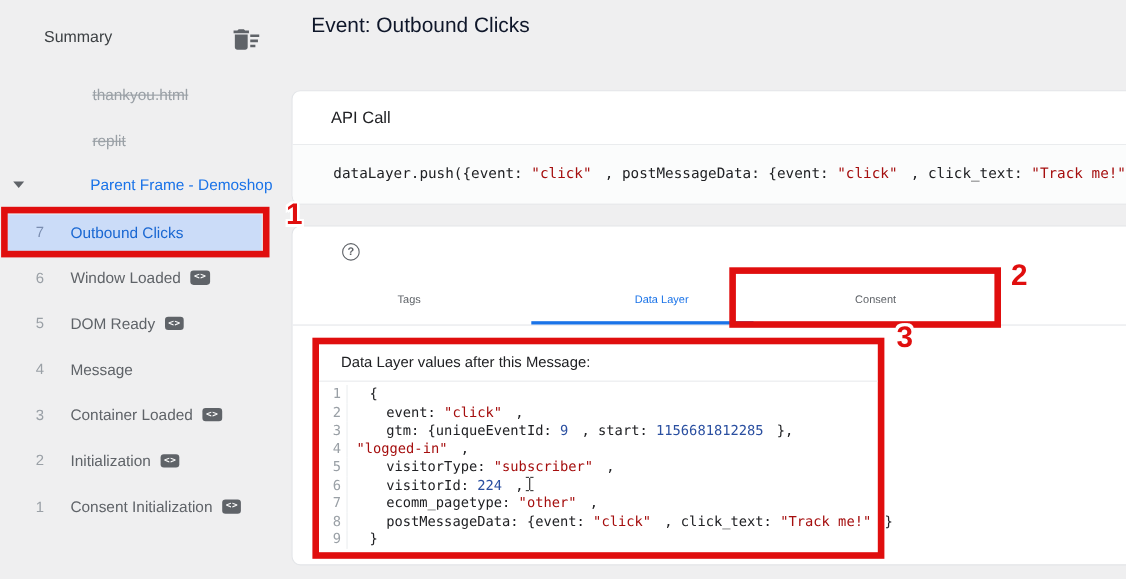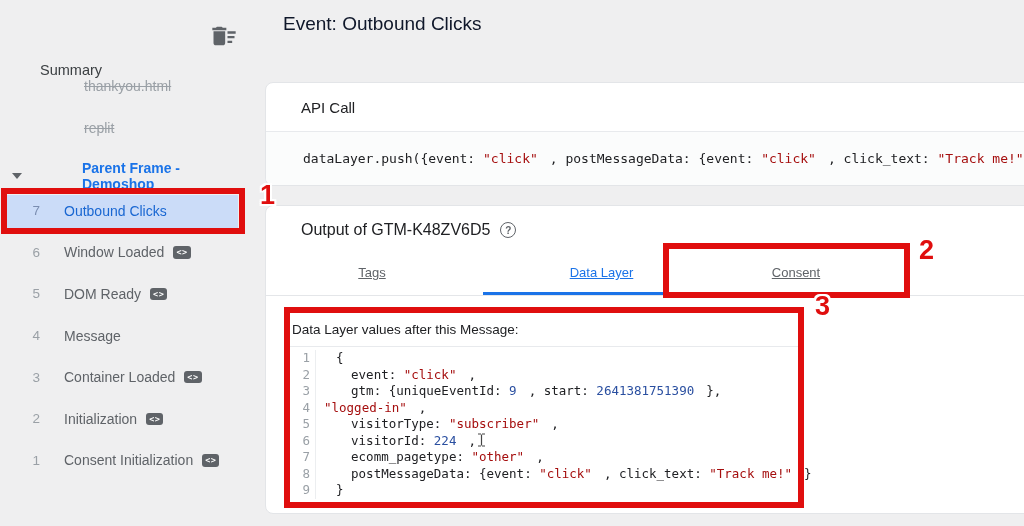--- a/index.html
+++ b/index.html
@@ -6,27 +6,27 @@
   html,body { width:1024px; height:526px; overflow:hidden; }
   body {
     position:relative;
     background:#efeff0;
     font-family:"Liberation Sans", sans-serif;
     color:#202124;
   }
 
   
   .sidebar { position:absolute; left:0; top:0; width:250px; height:526px; }
-  .summary-row { position:absolute; left:40px; top:26px; font-size:14.5px; font-weight:500; color:#3c4043;margin-top:36px; }
+  .summary-row { position:absolute; left:40px; top:26px; font-size:14.5px; font-weight:500; color:#3c4043; }
   .trash-btn { position:absolute; left:210px; top:22px; width:30px; height:30px; cursor:pointer; }
   .struck-page { position:absolute; left:40px; font-size:14px; color:#9aa0a6; text-decoration:line-through;margin-left:44px; }
   .struck-1 { top:78px; } .struck-2 { top:120px; }
   .frame-row { position:absolute; left:12px; top:160px; display:flex; align-items:center; }
   .caret-down { width:0; height:0; border-left:5px solid transparent; border-right:5px solid transparent; border-top:6px solid #5f6368; margin-right:16px; }
-  .frame-label { font-size:14px; font-weight:700; color:#1a73e8;padding-left:44px; }
+  .frame-label { font-size:14px; font-weight:400; color:#1a73e8;padding-left:44px; }
 
   .selected-bg { position:absolute; left:7px; top:195px; width:231px; height:35px; background:var(--selbg,#cbdcf8); }
   .event-list { position:absolute; left:0; top:190px; width:250px; display:flex; flex-direction:column; }
   .event-row { height:41.6px; display:flex; align-items:center; padding-left:16px; cursor:pointer; }
   .event-num { width:24px; text-align:right; font-size:13.5px; color:#9aa0a6; flex:none; }
   .event-label { margin-left:24px; font-size:14px; color:#5f6368; white-space:nowrap; }
   .event-row.selected .event-num { color:#7a8db0; }
   .event-row.selected .event-label { color:#1967d2; font-weight:500; }
   .code-badge { margin-left:9px; background:#5f6368; color:#fff; border-radius:3px; font-size:8.5px; font-weight:700; padding:2px 3px; line-height:1; letter-spacing:0.5px; font-family:"DejaVu Sans Mono", monospace; }
 
@@ -35,27 +35,27 @@
 
   .card { position:absolute; left:265px; width:795px; background:#fff; border:1px solid #e3e5e8; border-radius:8px; }
   .card-api { top:82px; height:104px; overflow:hidden; }
   .card-api-header { height:49px; display:flex; align-items:center; padding-left:35px; font-size:15px; color:#202124; border-bottom:1px solid #e8eaed; }
   .api-code-row { height:53px; display:flex; align-items:center; padding-left:25px; background:#fbfcfc; white-space:pre; overflow:hidden; font-family:"DejaVu Sans Mono", monospace; font-size:13px; color:#202124; }
 
   .card-output { top:205px; height:309px; overflow:hidden; }
   .output-header { display:flex; align-items:center; padding:15px 0 0 35px; font-size:16px; color:#202124; }
   .help-icon { margin-left:10px; width:16px; height:16px; border:1.5px solid #5f6368; border-radius:50%; color:#5f6368; font-size:10px; font-weight:700; display:flex; align-items:center; justify-content:center; cursor:pointer; }
   .tab-bar { position:absolute; left:0; top:44px; width:795px; height:46px; display:flex; border-bottom:1px solid #e4e6e9; }
-  .tab { width:212px; height:100%; display:flex; align-items:center; justify-content:center; font-size:13px; font-weight:500; color:#5f6368; cursor:pointer; position:relative; white-space:nowrap;text-decoration:underline; }
+  .tab { width:212px; height:100%; display:flex; align-items:center; justify-content:center; font-size:10px; font-weight:500; color:#5f6368; cursor:pointer; position:relative; white-space:nowrap; }
   .tab.selected { color:var(--accent,#1a73e8);padding-left:35px; }
   .tab.selected::after { content:""; position:absolute; left:5px; right:5px; bottom:0; height:3px; background:var(--accent,#1a73e8); }
 
   
   .dl-panel { position:absolute; left:284px; top:307px; width:520px; height:201px; background:#fff; border:6px solid var(--annot,#e00e0e); }
-  .dl-title { height:34px; display:flex; align-items:center; padding-left:2px; font-size:13.5px; color:#202124; border-bottom:1px solid #e8eaed; }
+  .dl-title { height:34px; display:flex; align-items:center; padding-left:20px; font-size:13.5px; color:#202124; border-bottom:1px solid #e8eaed; }
   .dl-lines { padding-top:3px; }
   .dl-line { display:flex; height:16.5px; font-family:"DejaVu Sans Mono", monospace; font-size:12.5px; line-height:16.5px; }
   .dl-gutter { width:26px; flex:none; text-align:right; padding-right:5px; color:#9aa0a6; border-right:1px solid #eceef0; }
   .dl-code { margin-left:8px; white-space:pre; color:#202124; display:flex; align-items:center; }
   .seg-plain { color:#202124; white-space:pre;margin-left:12px; }
   .seg-string { color:var(--string,#a50e0e); white-space:pre; }
   .seg-number { color:var(--number,#2a4fa0); white-space:pre; }
   .text-cursor { margin-left:1px; transform:translateY(1px); }
 
   
@@ -124,21 +124,20 @@
 
 <div class="page-title">Event: Outbound Clicks</div>
 
 <div class="card card-api">
   <div class="card-api-header">API Call</div>
   <div class="api-code-row" id="api-code"><span class="seg-plain">dataLayer.push({event: </span><span class="seg-string">"click"</span><span class="seg-plain">, postMessageData: {event: </span><span class="seg-string">"click"</span><span class="seg-plain">, click_text: </span><span class="seg-string">"Track me!"</span><span class="seg-plain">}, gt</span></div>
 </div>
 
 <div class="card card-output">
   <div class="output-header">
-    <span>Output of GTM-K48ZV6D5</span>
     <span class="help-icon">?</span>
   </div>
   <div class="tab-bar" id="tab-bar">
       <div class="tab">Tags</div>
       <div class="tab selected">Data Layer</div>
       <div class="tab">Consent</div>
     </div>
 </div>
 
 <div class="dl-panel">
@@ -147,21 +146,21 @@
       <div class="dl-line">
         <div class="dl-gutter">1</div>
         <div class="dl-code"><span class="seg-plain">{</span></div>
       </div>
       <div class="dl-line">
         <div class="dl-gutter">2</div>
         <div class="dl-code"><span class="seg-plain">  event: </span><span class="seg-string">"click"</span><span class="seg-plain">,</span></div>
       </div>
       <div class="dl-line">
         <div class="dl-gutter">3</div>
-        <div class="dl-code"><span class="seg-plain">  gtm: {uniqueEventId: </span><span class="seg-number">9</span><span class="seg-plain">, start: </span><span class="seg-number">2641381751390</span><span class="seg-plain">},</span></div>
+        <div class="dl-code"><span class="seg-plain">  gtm: {uniqueEventId: </span><span class="seg-number">9</span><span class="seg-plain">, start: </span><span class="seg-number">1156681812285</span><span class="seg-plain">},</span></div>
       </div>
       <div class="dl-line">
         <div class="dl-gutter">4</div>
         <div class="dl-code"><span class="seg-string">"logged-in"</span><span class="seg-plain">,</span></div>
       </div>
       <div class="dl-line">
         <div class="dl-gutter">5</div>
         <div class="dl-code"><span class="seg-plain">  visitorType: </span><span class="seg-string">"subscriber"</span><span class="seg-plain">,</span></div>
       </div>
       <div class="dl-line">

